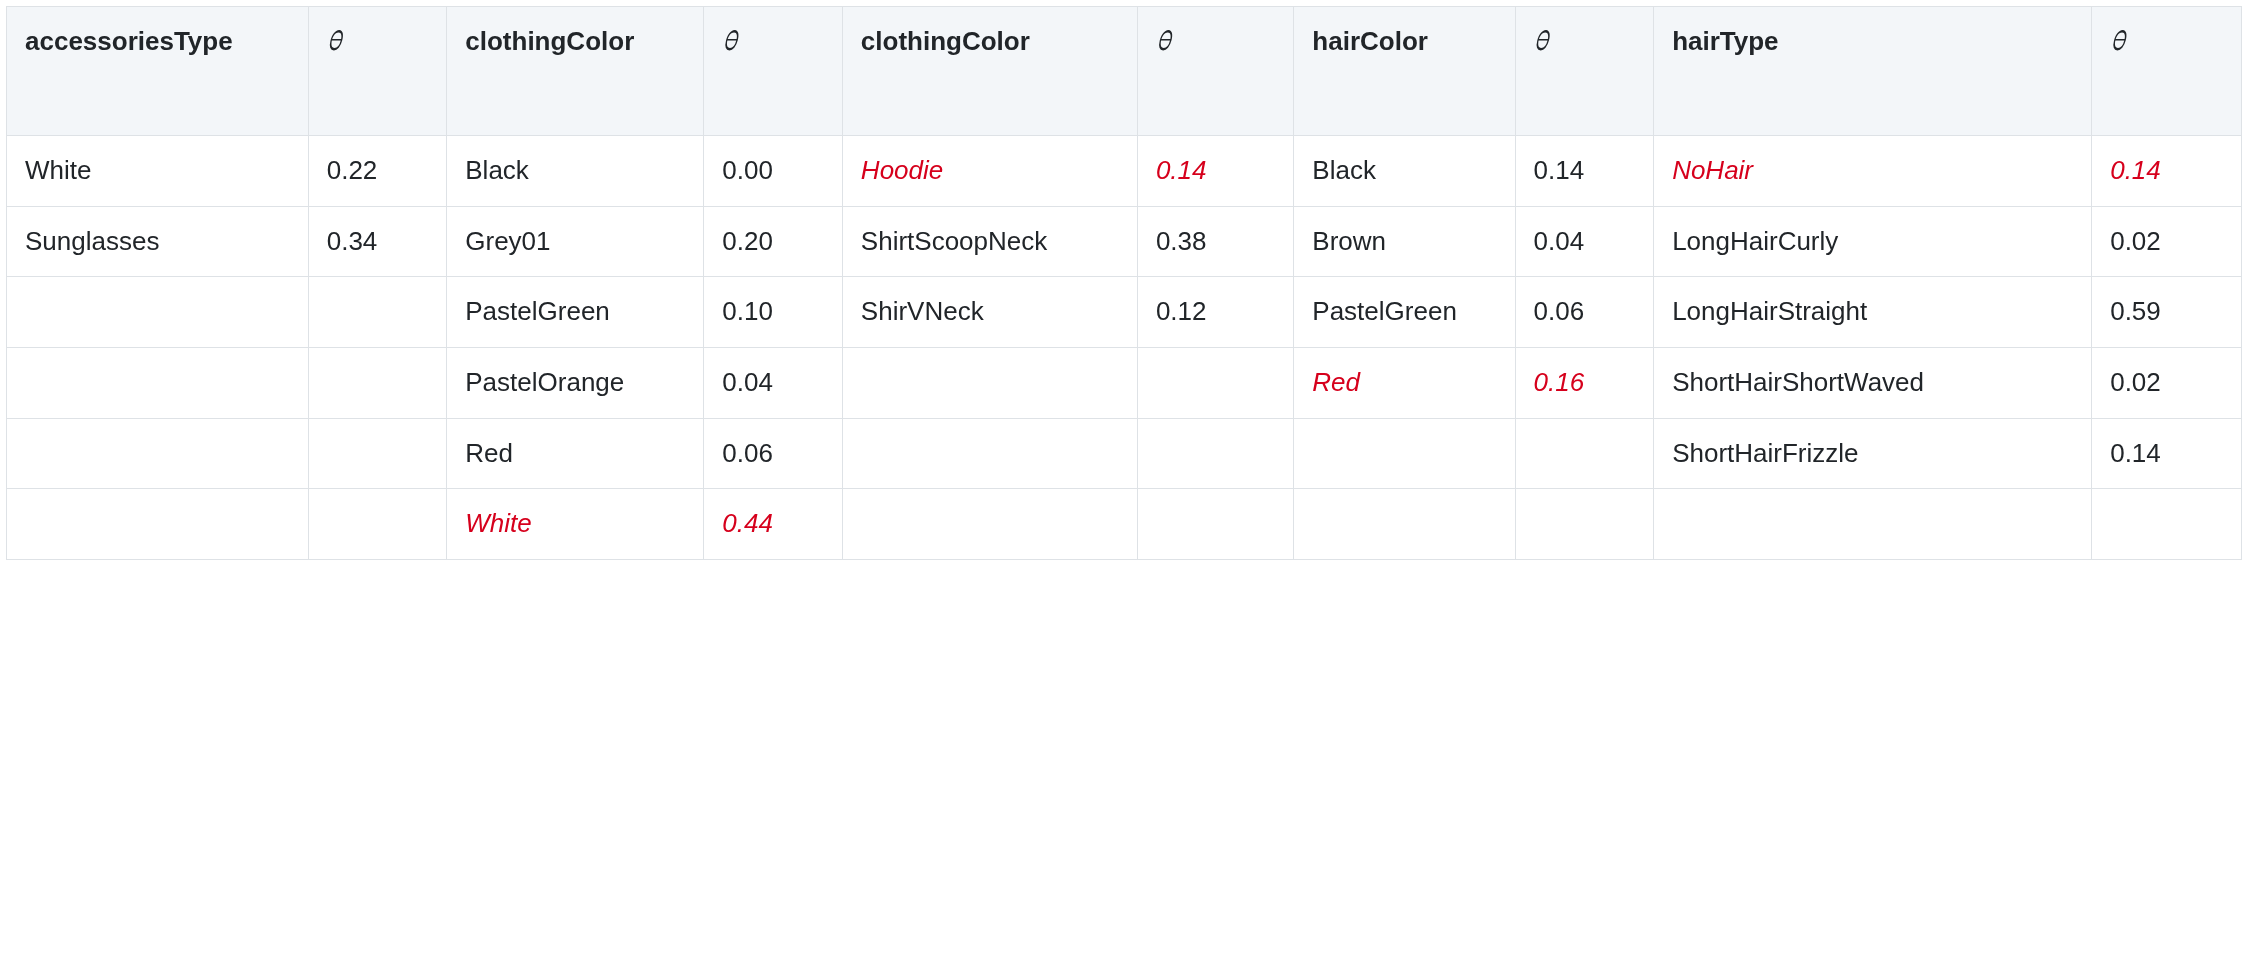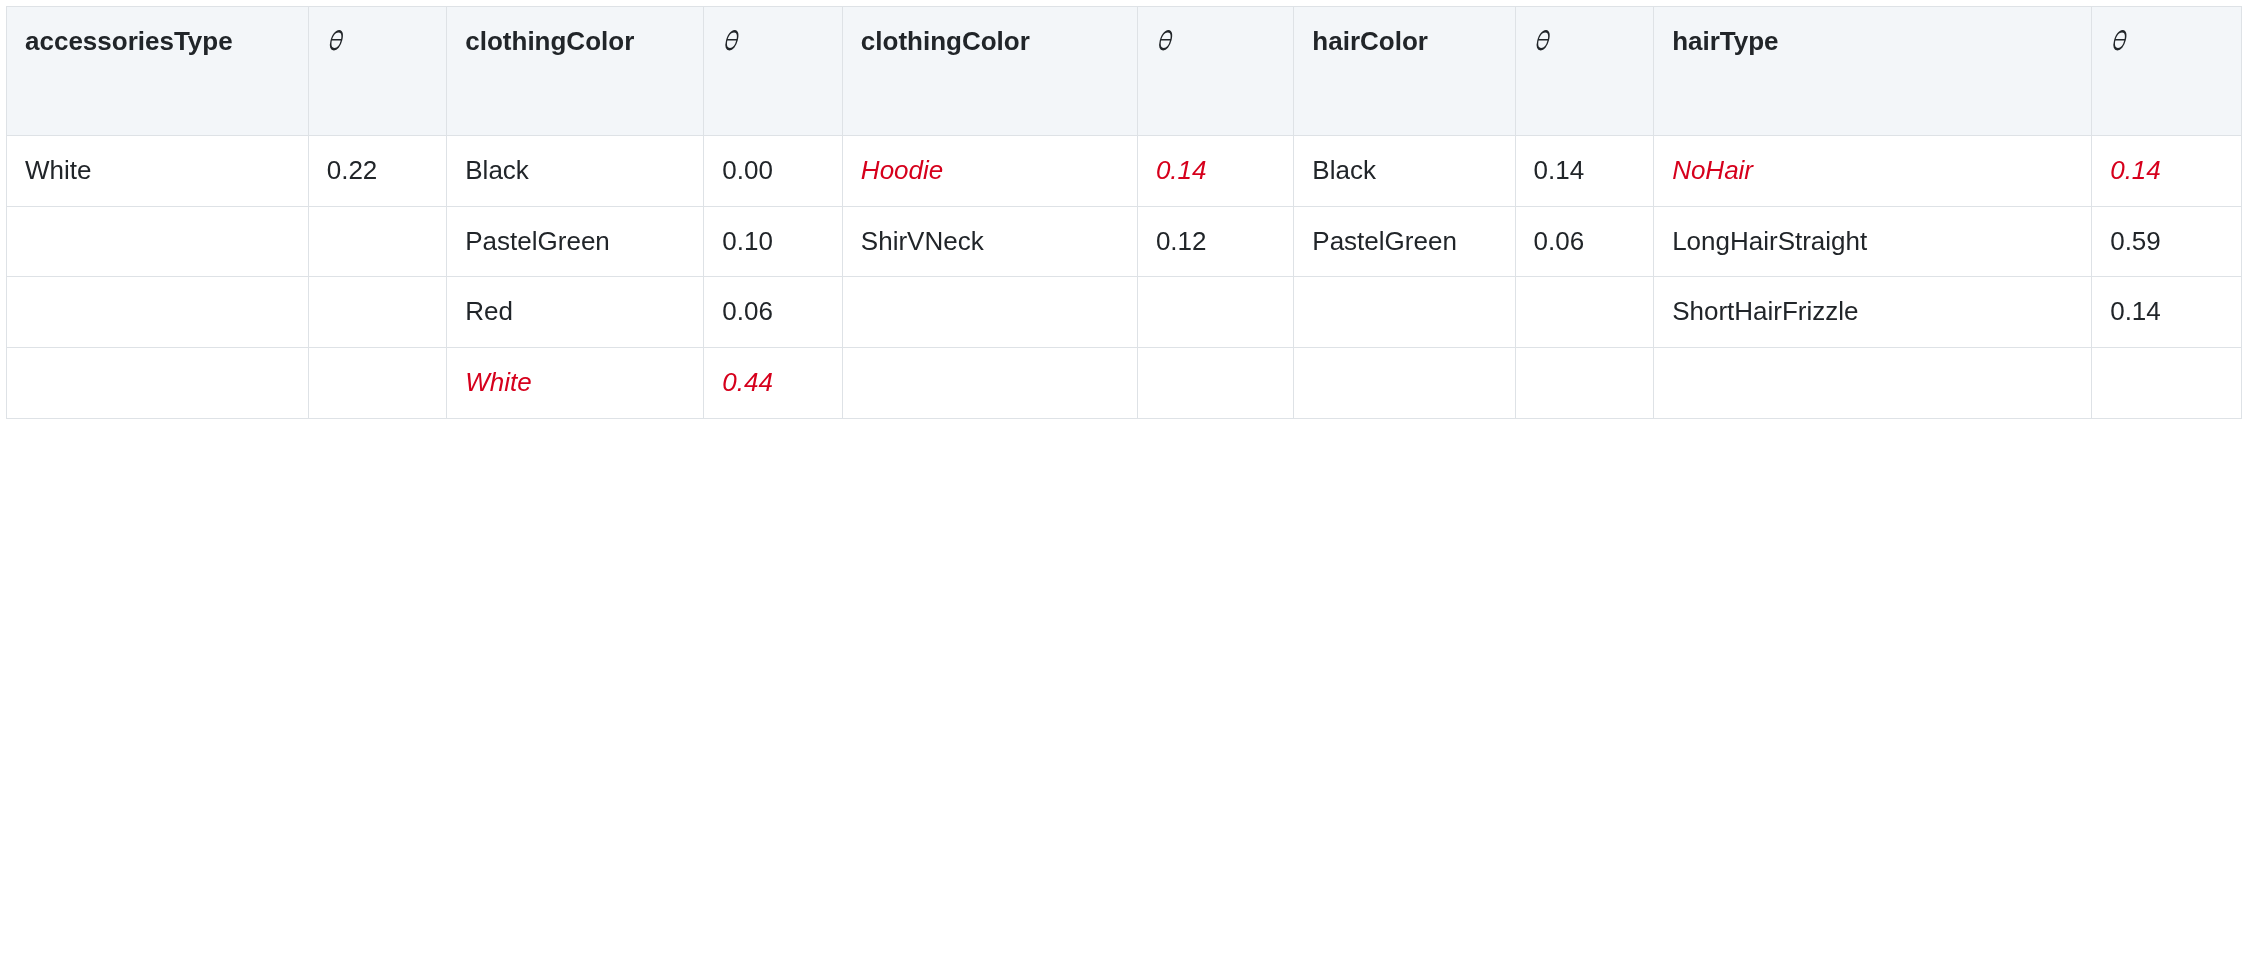--- a/index.html
+++ b/index.html
@@ -93,30 +93,54 @@
         <td>Black</td>
         <td>0.00</td>
         <td class="hl">Hoodie</td>
         <td class="hl">0.14</td>
         <td>Black</td>
         <td>0.14</td>
         <td class="hl">NoHair</td>
         <td class="hl">0.14</td>
       </tr>
       <tr>
+        <td>Sunglasses</td>
+        <td>0.34</td>
+        <td>Grey01</td>
+        <td>0.20</td>
+        <td>ShirtScoopNeck</td>
+        <td>0.38</td>
+        <td>Brown</td>
+        <td>0.04</td>
+        <td>LongHairCurly</td>
+        <td>0.02</td>
+      </tr>
+      <tr>
         <td></td>
         <td></td>
         <td>PastelGreen</td>
         <td>0.10</td>
         <td>ShirVNeck</td>
         <td>0.12</td>
         <td>PastelGreen</td>
         <td>0.06</td>
         <td>LongHairStraight</td>
         <td>0.59</td>
+      </tr>
+      <tr>
+        <td></td>
+        <td></td>
+        <td>PastelOrange</td>
+        <td>0.04</td>
+        <td></td>
+        <td></td>
+        <td class="hl">Red</td>
+        <td class="hl">0.16</td>
+        <td>ShortHairShortWaved</td>
+        <td>0.02</td>
       </tr>
       <tr>
         <td></td>
         <td></td>
         <td>Red</td>
         <td>0.06</td>
         <td></td>
         <td></td>
         <td></td>
         <td></td>

